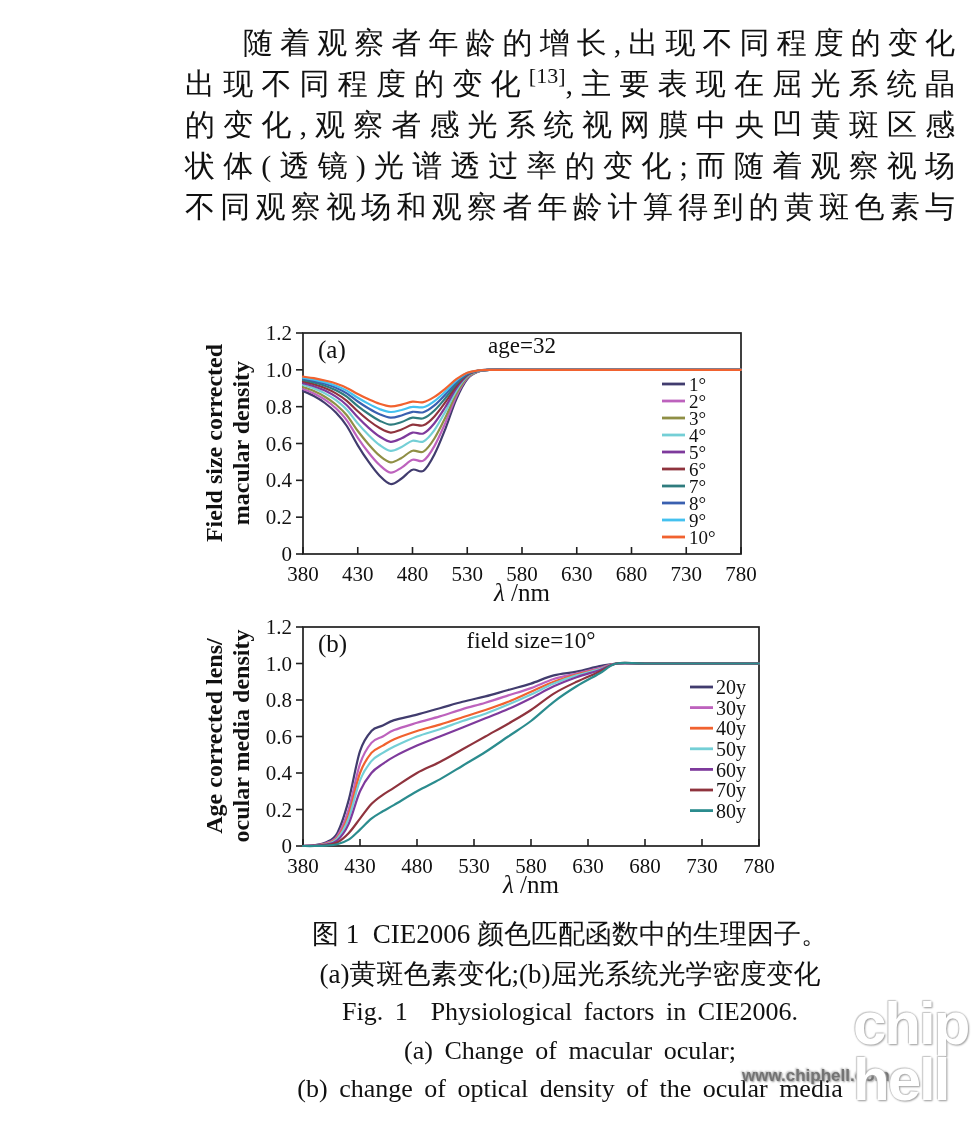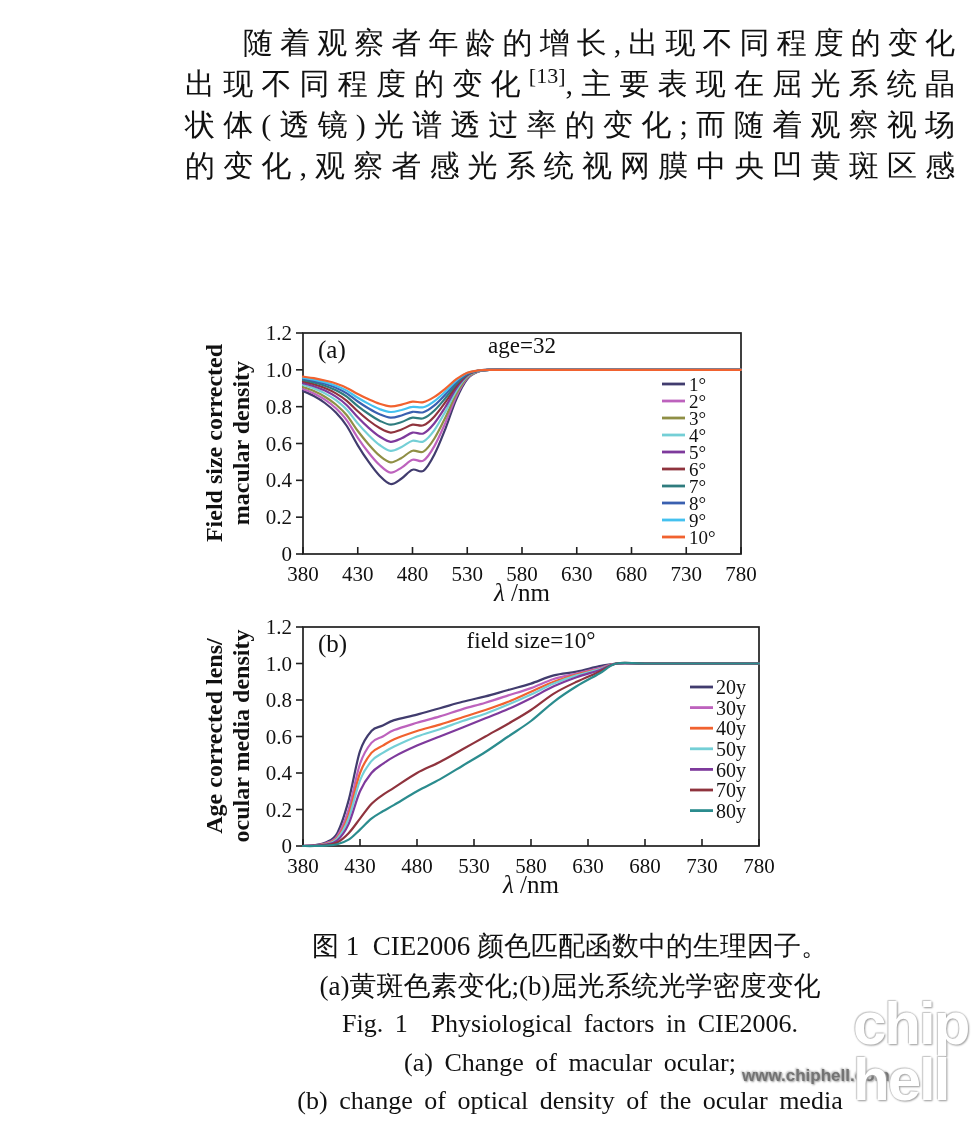--- a/index.html
+++ b/index.html
@@ -20,21 +20,21 @@
   svg text{font-family:"Liberation Serif","DejaVu Serif",serif;fill:#111;}
   .frame{fill:none;stroke:#1f1f1f;stroke-width:1.7;}
   .tick{stroke:#1f1f1f;stroke-width:1.6;}
   .tick-label{font-size:21px;}
   .ylab{font-size:24px;font-weight:bold;}
   .xlab{font-size:25px;}
   .panel-label{font-size:25px;}
   .annot{font-size:23px;}
   .legend-label{}
   
-  .caption{position:absolute;left:185px;width:770px;text-align:center;white-space:pre-wrap;margin-top:12px;}
+  .caption{position:absolute;left:185px;width:770px;text-align:center;white-space:pre-wrap;}
   .cap-zh{font-size:27px;}
   .cap-en{font-size:26px;word-spacing:5px;}
   
   .wm-url{
     position:absolute;left:742px;top:1066px;
     font-family:"Liberation Sans","DejaVu Sans",sans-serif;
     font-weight:bold;font-size:17px;color:#737373;
     text-shadow:1px 1px 2px #9a9a9a,-1px -1px 2px #bdbdbd;
   }
   .wm-logo{
@@ -44,22 +44,23 @@
     color:#ffffff;
     text-shadow:0 0 2px #b5b5b5,1px 1px 2px #9a9a9a,-1px -1px 1px #cfcfcf;
   }
 </style>
 </head>
 <body>
 
 <div class="para">
   <div class="pline first">随着观察者年龄的增长,出现不同程度的变化</div>
   <div class="pline"><span>出现不同程度的变化</span><sup>[13]</sup><span>,主要表现在屈光系统晶</span></div>
+  <div class="pline">的变化,观察者感光系统视网膜中央凹黄斑区感</div>
   <div class="pline">状体(透镜)光谱透过率的变化;而随着观察视场</div>
-  <div class="pline">的变化,观察者感光系统视网膜中央凹黄斑区感</div>
+  <div class="pline">不同观察视场和观察者年龄计算得到的黄斑色素与</div>
 </div>
 
 <svg id="charts" width="980" height="1126" viewBox="0 0 980 1126">
 
   <g>
     <text class="ylab" transform="rotate(-90 222 443)" x="222" y="443" text-anchor="middle">Field size corrected</text>
     <text class="ylab" transform="rotate(-90 249 443)" x="249" y="443" text-anchor="middle">macular density</text>
     <text class="panel-label" x="318" y="358">(a)</text>
     <text class="annot" x="522" y="353" text-anchor="middle">age=32</text>
     <text class="xlab" x="522" y="601" text-anchor="middle"><tspan font-style="italic">λ</tspan><tspan> /nm</tspan></text>

